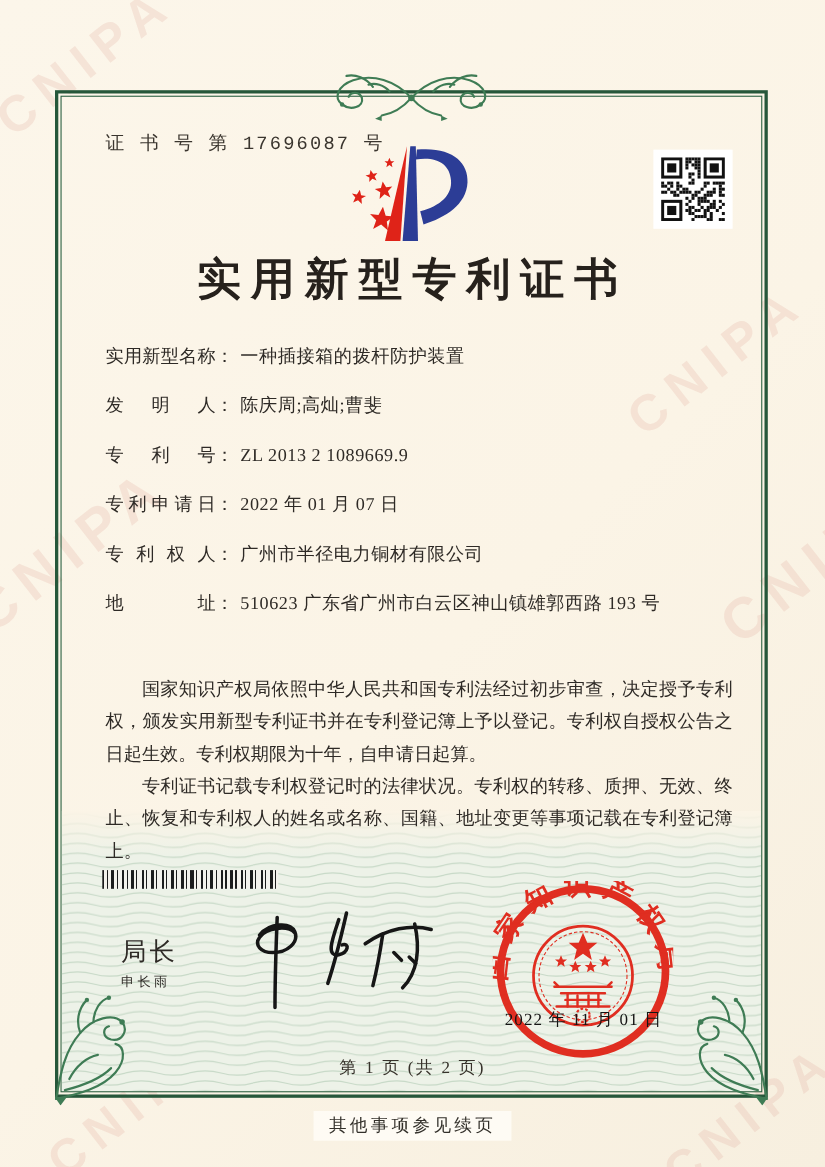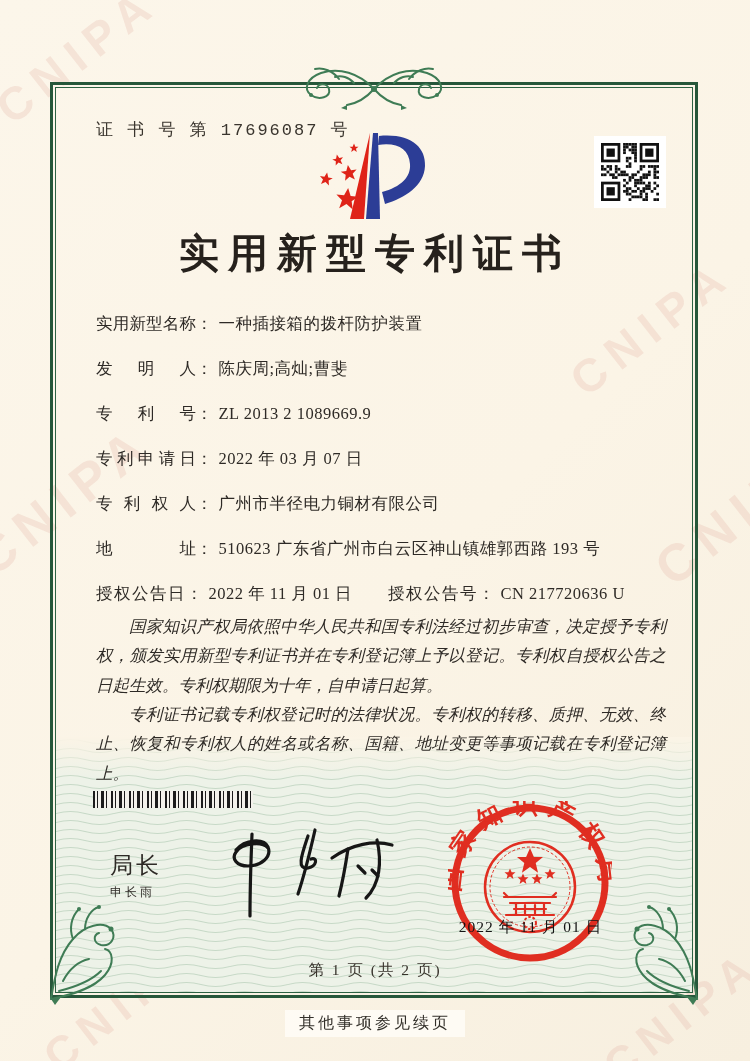--- a/index.html
+++ b/index.html
@@ -54,21 +54,21 @@
   }
   .colon{display:inline-block;margin-right:6px;}
   .fvalue{letter-spacing:0.5px;margin-top:10px;}
   .grant-row{display:flex;height:45px;line-height:24px;}
   .grant-pair{white-space:nowrap;}
   .grant-pair.first{width:292px;}
   .glabel{letter-spacing:1.5px;}
   
   .body-text{
     position:absolute;left:96px;right:84px;top:612px;
-    font-size:16.5px;line-height:1.78;text-align:justify;color:#2e2a26;font-style:italic;
+    font-size:16.5px;line-height:1.78;text-align:justify;color:#2e2a26;
   }
   .body-text p{margin:0;text-indent:2em;}
   
   .barcode{
     position:absolute;left:93px;top:791px;width:160px;height:17px;
     background:repeating-linear-gradient(90deg,
       #1c1c1c 0 2px,#f4f2ec 2px 4px,#1c1c1c 4px 5px,#f4f2ec 5px 8px,
       #1c1c1c 8px 11px,#f4f2ec 11px 13px,#1c1c1c 13px 14px,#f4f2ec 14px 18px);
   }
   
@@ -326,35 +326,27 @@
     <div class="field-row">
       <span class="flabel">实用新型名称</span><span class="colon">：</span><span class="fvalue">一种插接箱的拨杆防护装置</span>
     </div>
     <div class="field-row">
       <span class="flabel">发明人</span><span class="colon">：</span><span class="fvalue">陈庆周;高灿;曹斐</span>
     </div>
     <div class="field-row">
       <span class="flabel">专利号</span><span class="colon">：</span><span class="fvalue">ZL 2013 2 1089669.9</span>
     </div>
     <div class="field-row">
-      <span class="flabel">专利申请日</span><span class="colon">：</span><span class="fvalue">2022 年 03 月 07 日</span>
+      <span class="flabel">专利申请日</span><span class="colon">：</span><span class="fvalue">2022 年 01 月 07 日</span>
     </div>
     <div class="field-row">
       <span class="flabel">专利权人</span><span class="colon">：</span><span class="fvalue">广州市半径电力铜材有限公司</span>
     </div>
     <div class="field-row">
       <span class="flabel">地址</span><span class="colon">：</span><span class="fvalue">510623 广东省广州市白云区神山镇雄郭西路 193 号</span>
-    </div>
-    <div class="grant-row">
-      <span class="grant-pair first">
-        <span class="glabel">授权公告日</span><span class="colon">：</span><span class="fvalue">2022 年 11 月 01 日</span>
-      </span>
-      <span class="grant-pair">
-        <span class="glabel">授权公告号</span><span class="colon">：</span><span class="fvalue">CN 217720636 U</span>
-      </span>
     </div>
   </div>
 
   <div class="body-text">
     <p>国家知识产权局依照中华人民共和国专利法经过初步审查，决定授予专利权，颁发实用新型专利证书并在专利登记簿上予以登记。专利权自授权公告之日起生效。专利权期限为十年，自申请日起算。</p>
     <p>专利证书记载专利权登记时的法律状况。专利权的转移、质押、无效、终止、恢复和专利权人的姓名或名称、国籍、地址变更等事项记载在专利登记簿上。</p>
   </div>
 
   <div class="barcode"></div>
 

